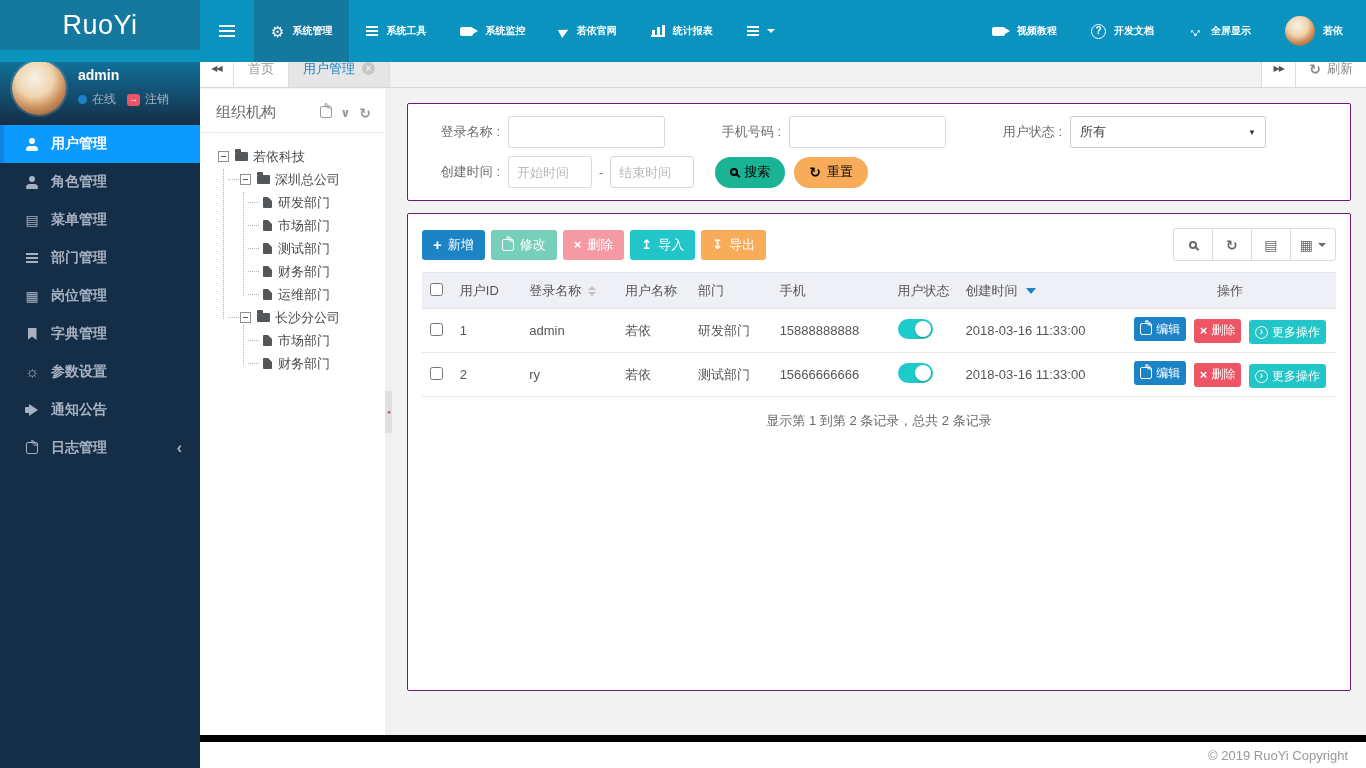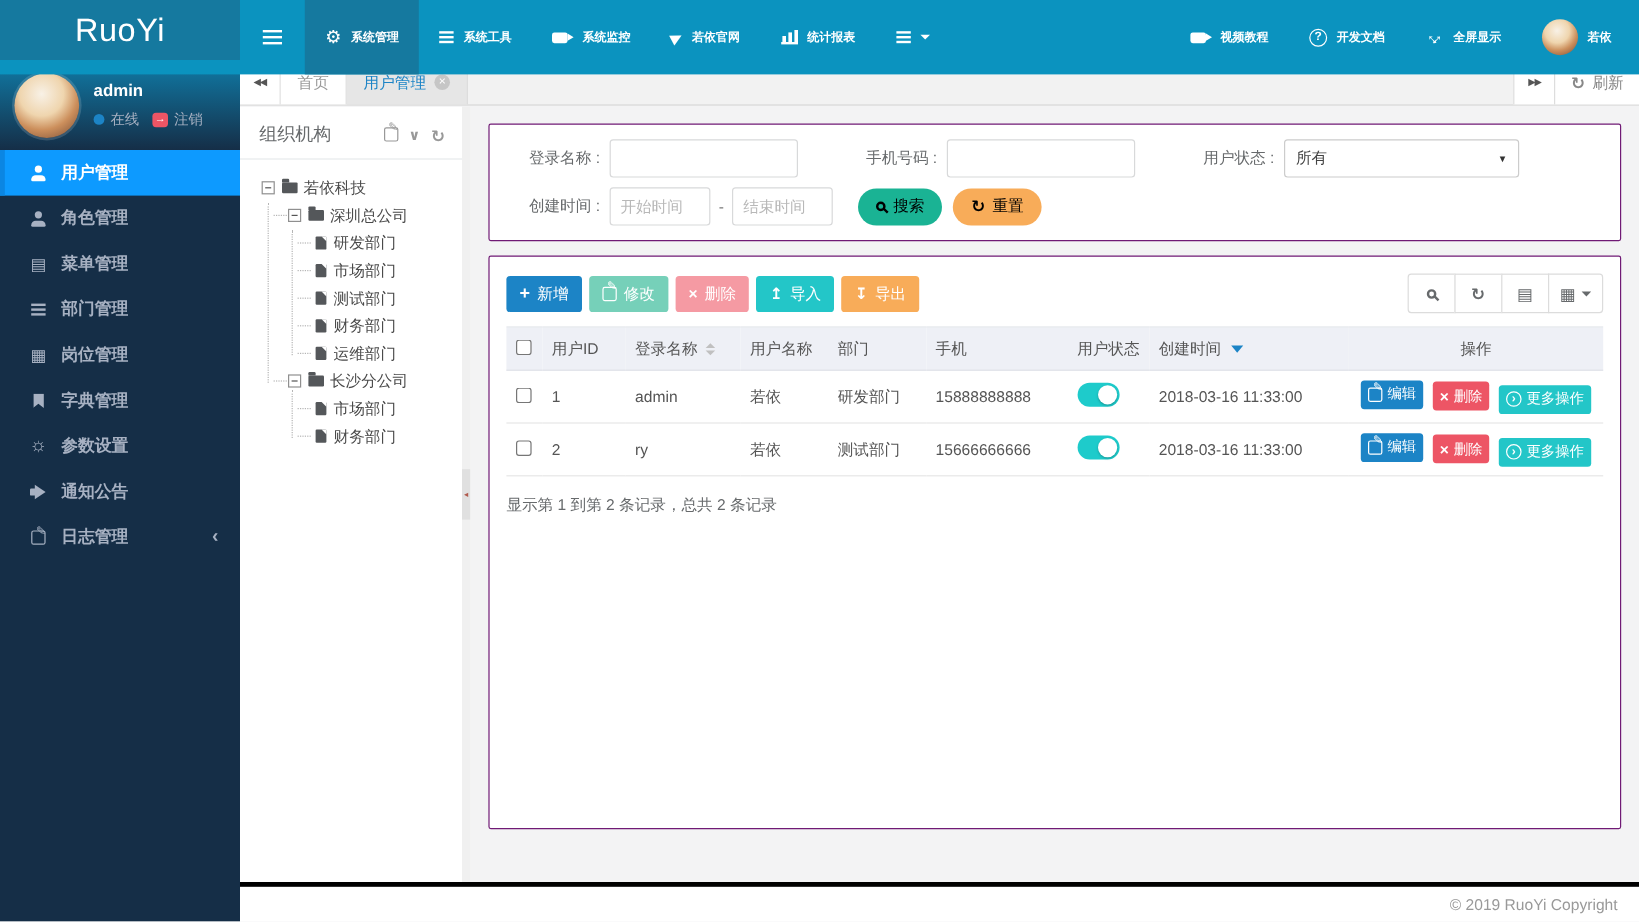--- a/index.html
+++ b/index.html
@@ -178,24 +178,24 @@
   .tri-dn.active { border-top-color:#1c84c6; border-left-width:5px; border-right-width:5px; border-top-width:6px; margin-left:8px; display:inline-block; vertical-align:middle; }
   .chk { width:13px; height:13px; cursor:pointer; }
   .switch { width:35px; height:20px; border-radius:11px; background:#1ecbcb; position:relative; display:inline-block; cursor:pointer; }
   .switch::after { content:""; position:absolute; right:2px; top:2px; width:16px; height:16px; background:#fff;
     border-radius:50%; box-shadow:0 1px 2px rgba(0,0,0,.25); }
   .abtn { height:24px; border:none; border-radius:3px; color:#fff; font-size:12px; display:inline-flex;
     align-items:center; gap:4px; padding:0 6px; margin:0 2px; cursor:pointer; font-family:inherit; }
   .abtn.edit { background:#1c84c6; }
   .abtn.del { background:#ed5565; }
   .abtn.more { background:#23c6c8; }
-  .summary { margin-top:15px; font-size:13px; color:#676a6c; }
-
-  
-  .footer { position:absolute; left:200px; right:0; bottom:0; height:33px; background:#fff; border-top:4px solid #000000;
+  .summary { margin-top:15px; font-size:13px; color:#676a6c;text-align:center; }
+
+  
+  .footer { position:absolute; left:200px; right:0; bottom:0; height:33px; background:#fff; border-top:7px solid #000000;
     display:flex; align-items:center; justify-content:flex-end; padding-right:18px; color:#999; font-size:13px; }
 
   .avatar-sm { width:30px; height:30px; border-radius:50%; flex:none;
     background:radial-gradient(circle at 42% 32%,#f8f1e6 0%,#efd5ae 38%,#cc8f5c 62%,#6e4430 100%); }
 </style>
 </head>
 <body>
 
 <div class="app">
 

